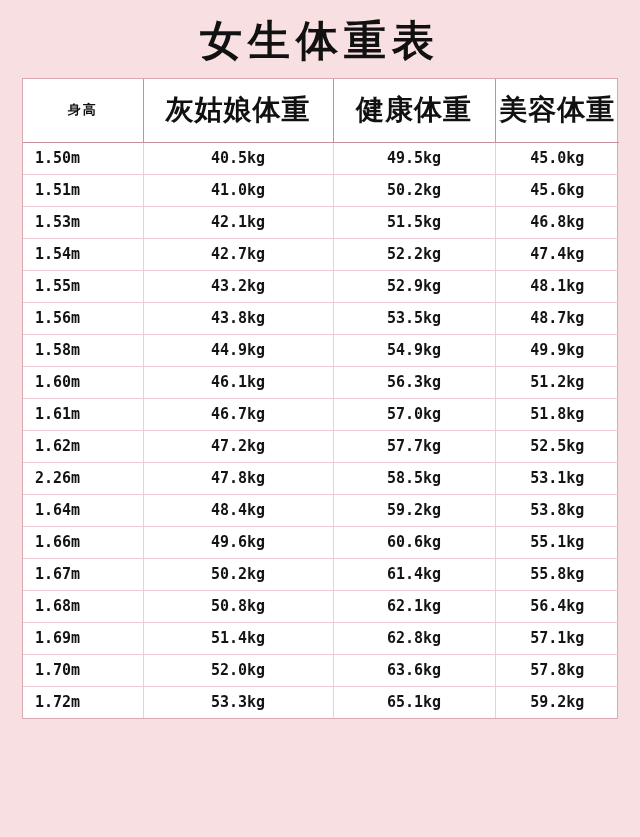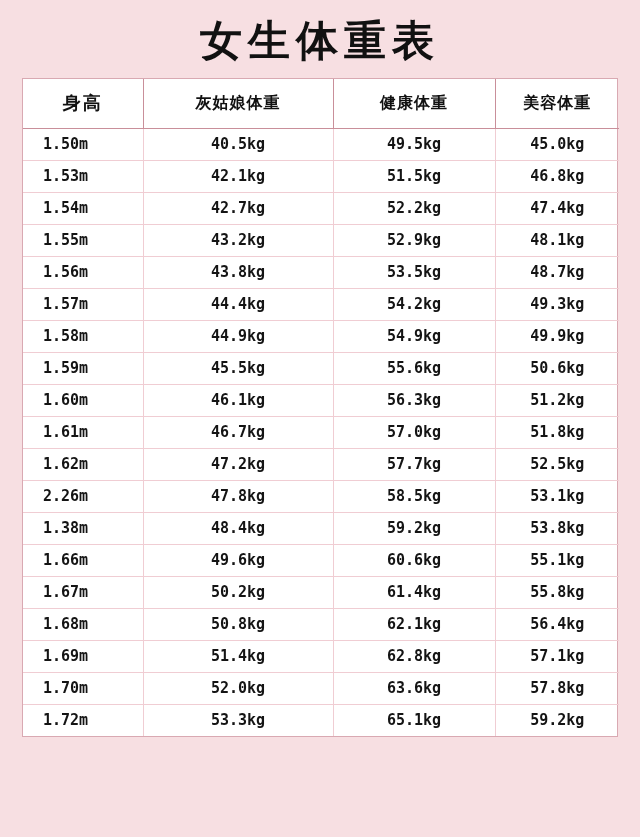--- a/index.html
+++ b/index.html
@@ -37,47 +37,47 @@
     box-sizing: border-box;
   }
   table {
     width: 100%;
     border-collapse: collapse;
     table-layout: fixed;
   }
   thead th {
     font-family: "DejaVu Sans", sans-serif;
     font-weight: bold;
-    font-size: 16px;
+    font-size: 28px;
     color: #111111;
     padding: 12px 0 13px 0;
     border-bottom: 1px solid #c98f9a;
     letter-spacing: 1px;
   }
   thead th.col-h {
-    font-size: 18px;
+    font-size: 13px;
     letter-spacing: 2px;
   }
   tbody td {
     font-family: "DejaVu Sans Mono", monospace;
     font-size: 15px;
     color: #141414;
     font-weight: bold;
     text-align: center;
     padding: 3px 0 3px 0;
     border-bottom: 1px solid #f0cdd3;
     height: 25px;
     line-height: 19px;
   }
   tbody tr:last-child td {
     border-bottom: none;
   }
   tbody td.c0 {
     text-align: left;
-    padding-left: 20px;
+    padding-left: 12px;
     margin-top: 18px;
   }
   col.c0 { width: 120px; }
   col.c1 { width: 190px; }
   col.c2 { width: 162px; }
   col.c3 { width: 124px; }
   .head-sep {
     border-right: 1px solid #c98f9a;
   }
   .body-sep {
@@ -108,20 +108,26 @@
         </tr>
       </thead>
       <tbody id="tbody">
           <tr>
             <td class="c0 body-sep">1.50m</td>
             <td class="c1 body-sep">40.5kg</td>
             <td class="c2 body-sep">49.5kg</td>
             <td class="c3">45.0kg</td>
           </tr>
           <tr>
+            <td class="c0 body-sep">1.51m</td>
+            <td class="c1 body-sep">41.0kg</td>
+            <td class="c2 body-sep">50.2kg</td>
+            <td class="c3">45.6kg</td>
+          </tr>
+          <tr>
             <td class="c0 body-sep">1.53m</td>
             <td class="c1 body-sep">42.1kg</td>
             <td class="c2 body-sep">51.5kg</td>
             <td class="c3">46.8kg</td>
           </tr>
           <tr>
             <td class="c0 body-sep">1.54m</td>
             <td class="c1 body-sep">42.7kg</td>
             <td class="c2 body-sep">52.2kg</td>
             <td class="c3">47.4kg</td>
@@ -132,38 +138,26 @@
             <td class="c2 body-sep">52.9kg</td>
             <td class="c3">48.1kg</td>
           </tr>
           <tr>
             <td class="c0 body-sep">1.56m</td>
             <td class="c1 body-sep">43.8kg</td>
             <td class="c2 body-sep">53.5kg</td>
             <td class="c3">48.7kg</td>
           </tr>
           <tr>
-            <td class="c0 body-sep">1.57m</td>
-            <td class="c1 body-sep">44.4kg</td>
-            <td class="c2 body-sep">54.2kg</td>
-            <td class="c3">49.3kg</td>
-          </tr>
-          <tr>
             <td class="c0 body-sep">1.58m</td>
             <td class="c1 body-sep">44.9kg</td>
             <td class="c2 body-sep">54.9kg</td>
             <td class="c3">49.9kg</td>
           </tr>
           <tr>
-            <td class="c0 body-sep">1.59m</td>
-            <td class="c1 body-sep">45.5kg</td>
-            <td class="c2 body-sep">55.6kg</td>
-            <td class="c3">50.6kg</td>
-          </tr>
-          <tr>
             <td class="c0 body-sep">1.60m</td>
             <td class="c1 body-sep">46.1kg</td>
             <td class="c2 body-sep">56.3kg</td>
             <td class="c3">51.2kg</td>
           </tr>
           <tr>
             <td class="c0 body-sep">1.61m</td>
             <td class="c1 body-sep">46.7kg</td>
             <td class="c2 body-sep">57.0kg</td>
             <td class="c3">51.8kg</td>
@@ -174,21 +168,21 @@
             <td class="c2 body-sep">57.7kg</td>
             <td class="c3">52.5kg</td>
           </tr>
           <tr>
             <td class="c0 body-sep">2.26m</td>
             <td class="c1 body-sep">47.8kg</td>
             <td class="c2 body-sep">58.5kg</td>
             <td class="c3">53.1kg</td>
           </tr>
           <tr>
-            <td class="c0 body-sep">1.38m</td>
+            <td class="c0 body-sep">1.64m</td>
             <td class="c1 body-sep">48.4kg</td>
             <td class="c2 body-sep">59.2kg</td>
             <td class="c3">53.8kg</td>
           </tr>
           <tr>
             <td class="c0 body-sep">1.66m</td>
             <td class="c1 body-sep">49.6kg</td>
             <td class="c2 body-sep">60.6kg</td>
             <td class="c3">55.1kg</td>
           </tr>

